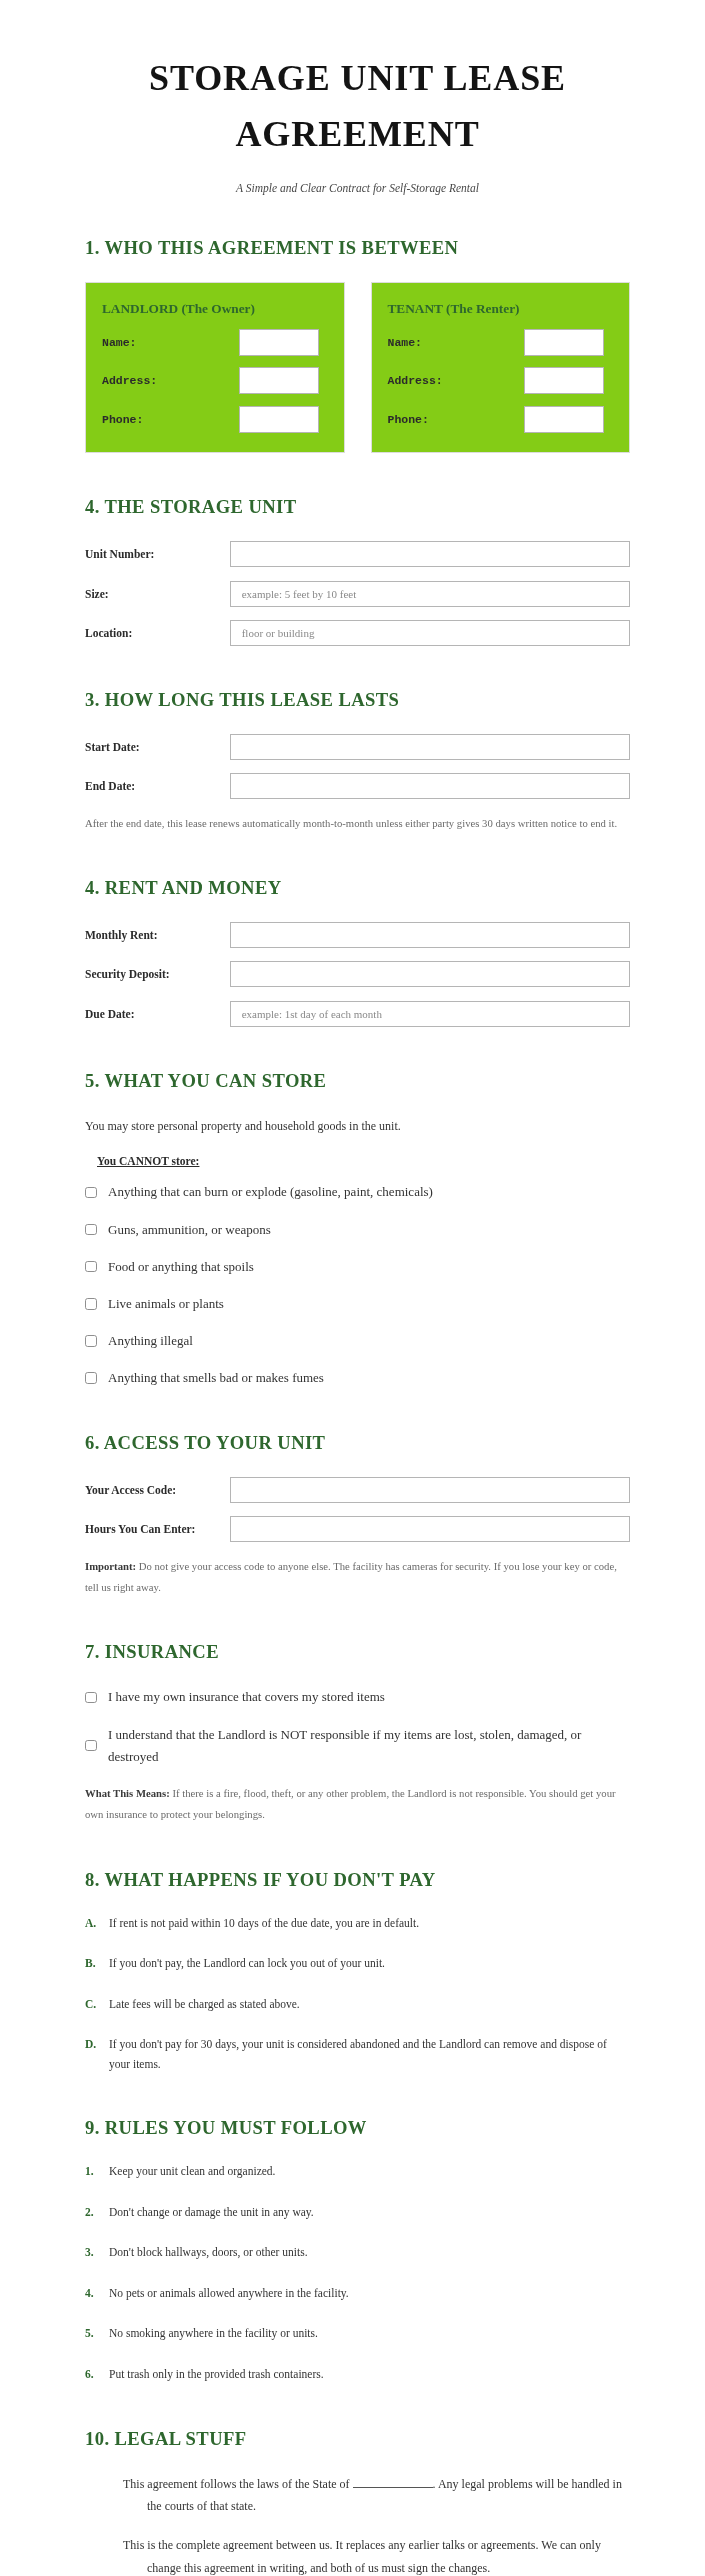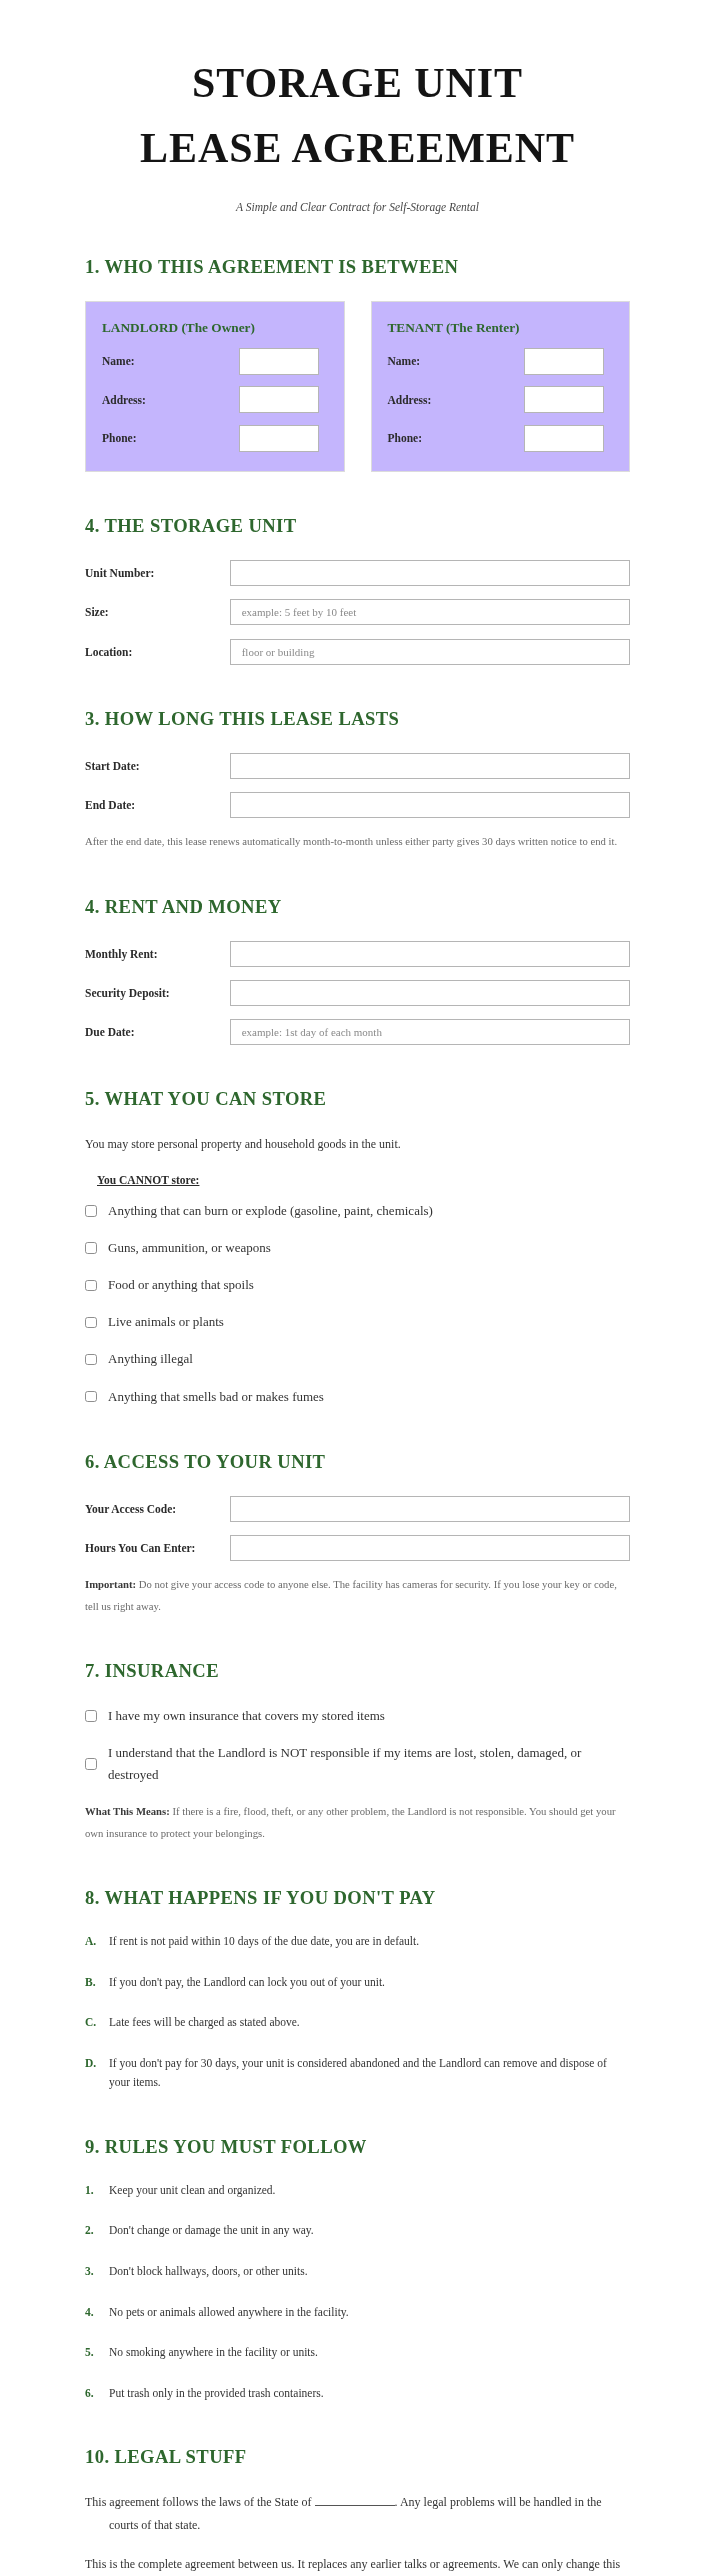--- a/index.html
+++ b/index.html
@@ -8,21 +8,21 @@
     width: 705px;
     min-height: 2576px;
     margin: 0 auto;
     font-family: "Liberation Serif", "DejaVu Serif", serif;
     color: #333333;
   }
   .page { padding: 39px 75px 80px 85px; }
 
   
   .doc-title {
-    font-size: 42px;
+    font-size: 36px;
     font-weight: bold;
     color: #141414;
     text-align: center;
     line-height: 1.55;
     letter-spacing: 0.9px;
     max-width: 444px;
     margin: 12.4px auto 0 auto;
   }
   .doc-subtitle {
     text-align: center;
@@ -38,35 +38,36 @@
     font-size: 18.6px;
     font-weight: bold;
     letter-spacing: 0.4px;
     margin-top: 43px;
     margin-bottom: 23px;
   }
 
   
   .party-grid { display: grid; grid-template-columns: 1fr 1fr; gap: 26px; }
   .party-panel {
-    background: #c4b5fd;
+    background: #84cc16;
     border: 0.9px solid #dcdcdc;
     padding: 18px 14px 19.5px 16px;
   }
   .party-title {
     color: #2e672e;
     font-weight: bold;
     font-size: 13.3px;
     margin-bottom: 5.3px;
   }
   .party-row {
     display: flex;
     justify-content: space-between;
     align-items: center;
     margin-top: 11.5px;
+    font-family: Liberation Mono, monospace;
   }
   .party-label { font-weight: bold; font-size: 11.5px; color: #2b2b2b; }
   .party-input {
     width: 80px; height: 27px;
     border: 0.9px solid #b5b5b5;
     background: #ffffff;
     margin-right: 10.7px;
     font-family: inherit; font-size: 10.7px; color: #333;
     padding: 0 5.3px;
   }
@@ -80,21 +81,21 @@
     background: #ffffff;
     font-family: inherit; font-size: 11px; color: #333;
     padding: 0 10.7px;
   }
   .finput::placeholder { color: #8a8a8a; opacity: 1; }
 
   
   .body-p { font-size: 12px; line-height: 1.9; color: #333; margin-bottom: 16px; }
   .note { font-size: 10.7px; line-height: 2.0; color: #6b6b6b; margin-top: 7px; }
   .note b, .note .nb { color: #3a3a3a; font-weight: bold; }
-  .hang { padding-left: 24px; text-indent: -24px; }
+  .hang { padding-left: 24px; text-indent: -24px; margin-left: 38px; }
 
   .sub-label { font-weight: bold; font-size: 11.5px; color: #2b2b2b; margin: 18px 0 14px 12px; text-decoration: underline; }
 
   
   .chk-row { display: flex; align-items: center; gap: 11.5px; margin-bottom: 15px; }
   .cb {
     -webkit-appearance: none; appearance: none;
     width: 11.5px; height: 11.5px; flex: none;
     border: 0.9px solid #8f8f8f; border-radius: 2.7px;
     background: #fff; cursor: pointer;

